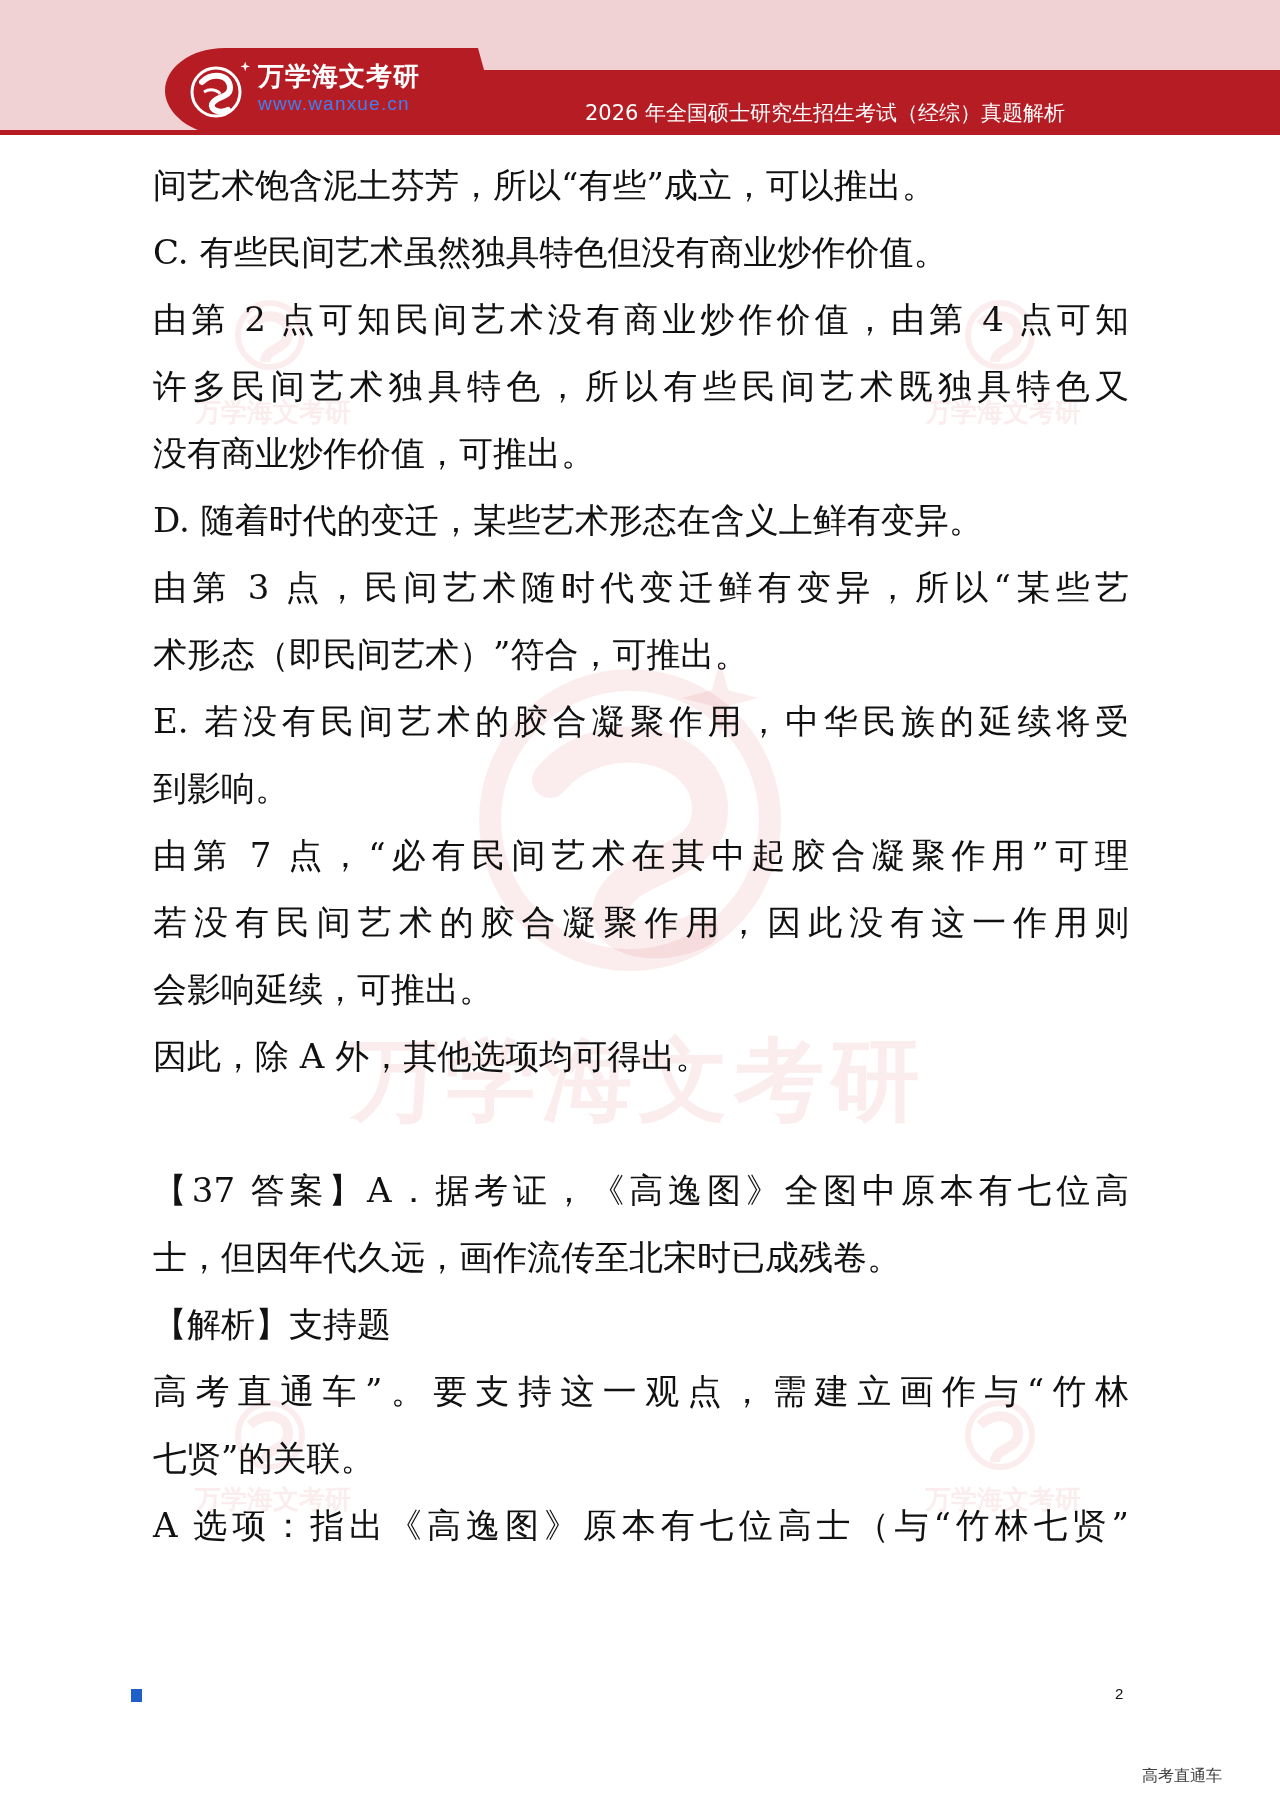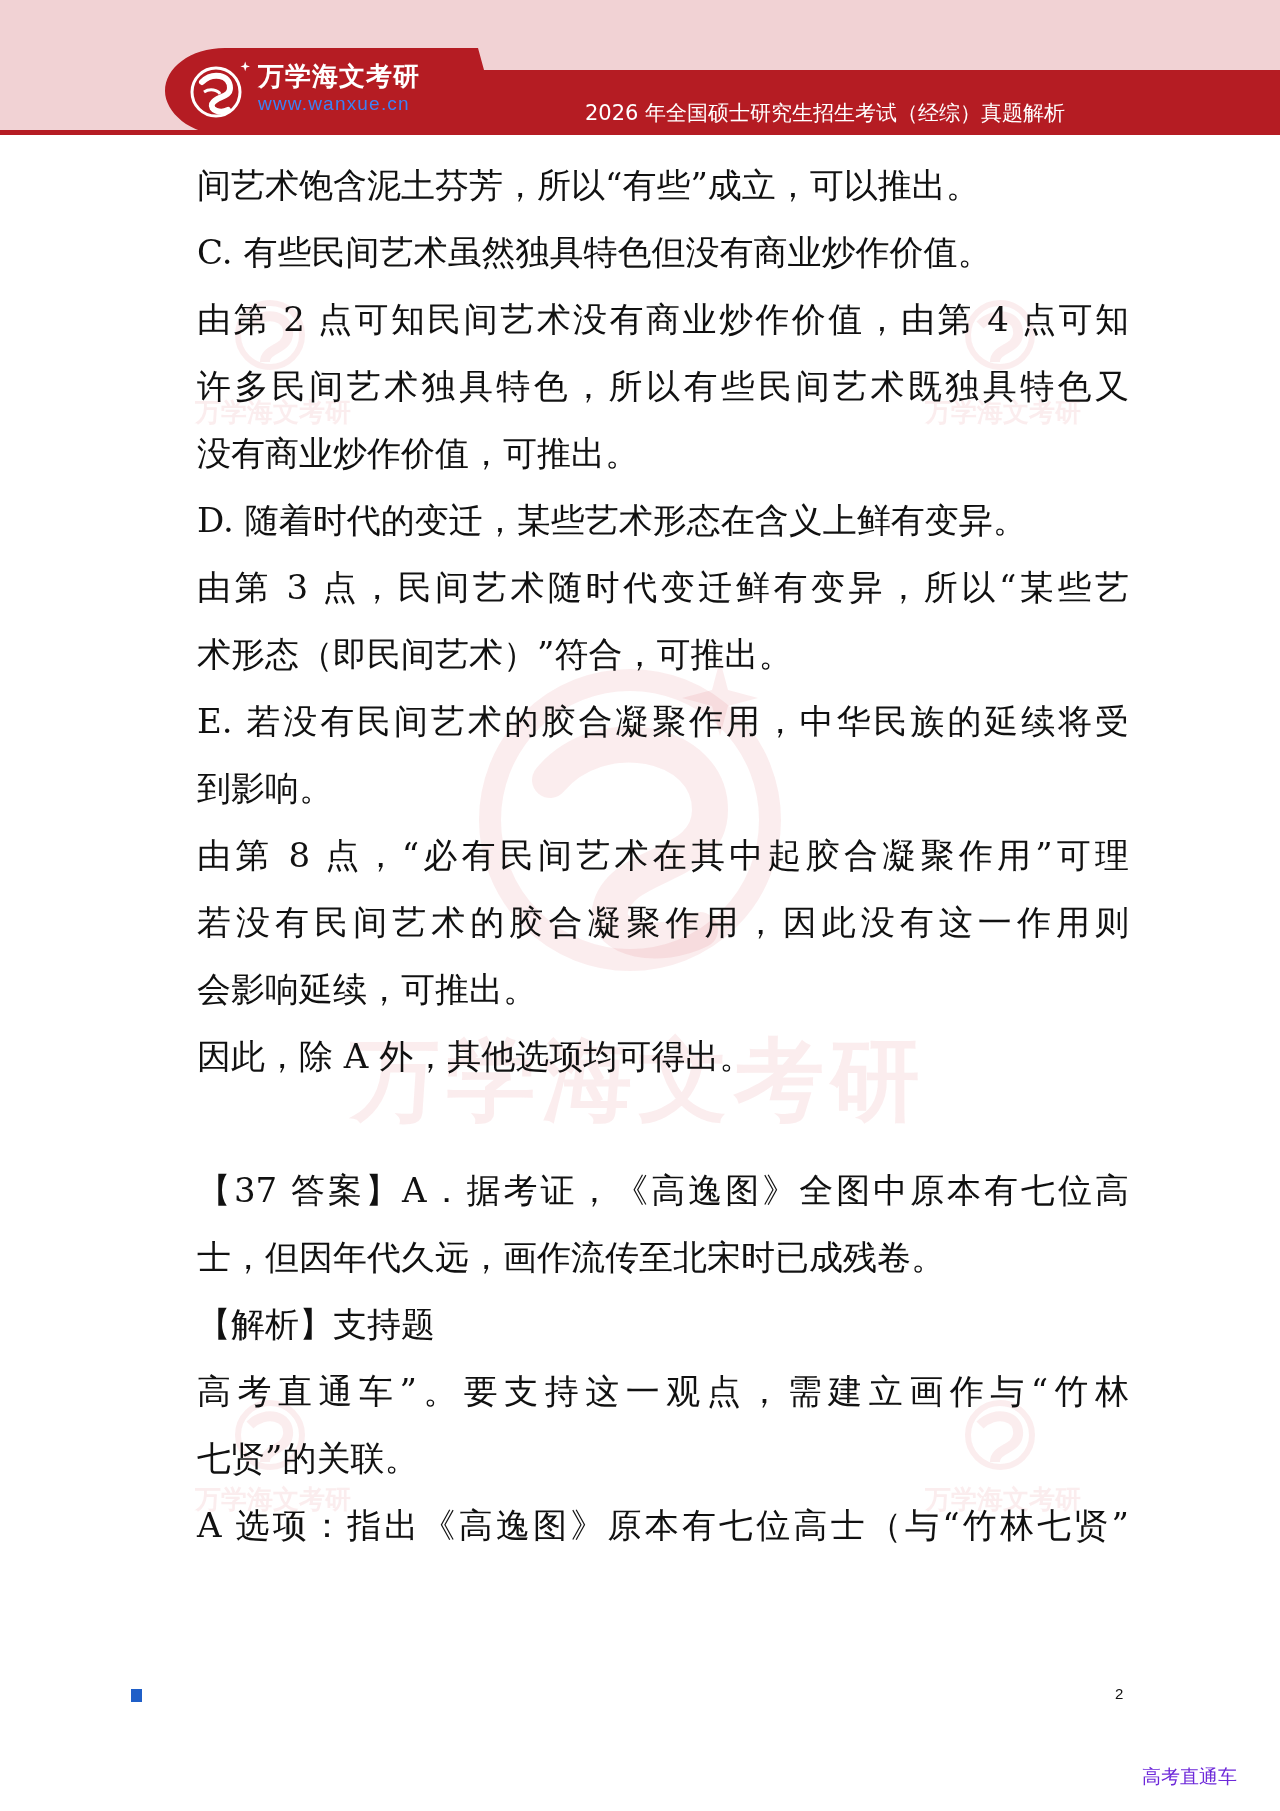--- a/index.html
+++ b/index.html
@@ -43,37 +43,37 @@
     position: absolute;
     font-family: "DejaVu Sans", "Liberation Sans", sans-serif;
     font-weight: bold; color: rgba(220, 80, 90, 0.10); white-space: nowrap;
   }
   .content {
     position: absolute; left: 153px; top: 152px; width: 976px;
     color: #111111; font-size: 34px; line-height: 67px;
   }
   .line {
     display: block; height: 67px; white-space: nowrap;
-    text-align: justify; text-align-last: justify; margin-left: 44px;
+    text-align: justify; text-align-last: justify;
   }
   .line.short { text-align-last: left; }
   .line.blank { height: 67px; }
   .footer-square {
     position: absolute; left: 131px; top: 1689px; width: 11px; height: 13px;
     background: #1f5fc8;
   }
   .page-number {
     position: absolute; left: 1115px; top: 1684px;
     font-family: "Liberation Sans", "DejaVu Sans", sans-serif;
     font-size: 15px; color: #111; line-height: 20px;
   }
   .source-mark {
     position: absolute; left: 1142px; top: 1764px;
-    font-family: Liberation Serif, serif;
-    font-size: 19px; color: #6d28d9; line-height: 26px; white-space: nowrap;
+    font-family: Liberation Mono, monospace;
+    font-size: 16px; color: #404040; line-height: 26px; white-space: nowrap;
   }
 </style>
 </head>
 <body>
 
 <div class="header-bg"></div>
 <svg class="header-tab" viewBox="0 0 1280 135" width="1280" height="135">
   <path d="M 225 48 L 478 48 L 484 70 L 1280 70 L 1280 135 L 225 135 C 190 135 165 112 165 91 C 165 68 190 48 225 48 Z" fill="#b51c23"></path>
   <rect x="0" y="130" width="1280" height="5" fill="#b51c23"></rect>
 </svg>
@@ -135,21 +135,21 @@
   <span class="line short">间艺术饱含泥土芬芳，所以“有些”成立，可以推出。</span>
   <span class="line short">C.  有些民间艺术虽然独具特色但没有商业炒作价值。</span>
   <span class="line">由第 2 点可知民间艺术没有商业炒作价值，由第 4 点可知</span>
   <span class="line">许多民间艺术独具特色，所以有些民间艺术既独具特色又</span>
   <span class="line short">没有商业炒作价值，可推出。</span>
   <span class="line short">D.  随着时代的变迁，某些艺术形态在含义上鲜有变异。</span>
   <span class="line">由第 3 点，民间艺术随时代变迁鲜有变异，所以“某些艺</span>
   <span class="line short">术形态（即民间艺术）”符合，可推出。</span>
   <span class="line">E.  若没有民间艺术的胶合凝聚作用，中华民族的延续将受</span>
   <span class="line short">到影响。</span>
-  <span class="line">由第 8 点，“必有民间艺术在其中起胶合凝聚作用”可理</span>
+  <span class="line">由第 7 点，“必有民间艺术在其中起胶合凝聚作用”可理</span>
   <span class="line">若没有民间艺术的胶合凝聚作用，因此没有这一作用则</span>
   <span class="line short">会影响延续，可推出。</span>
   <span class="line short">因此，除 A 外，其他选项均可得出。</span>
   <span class="line blank"></span>
   <span class="line">【37 答案】A．据考证，《高逸图》全图中原本有七位高</span>
   <span class="line short">士，但因年代久远，画作流传至北宋时已成残卷。</span>
   <span class="line short">【解析】支持题</span>
   <span class="line">高考直通车”。要支持这一观点，需建立画作与“竹林</span>
   <span class="line short">七贤”的关联。</span>
   <span class="line">A 选项：指出《高逸图》原本有七位高士（与“竹林七贤”</span>

